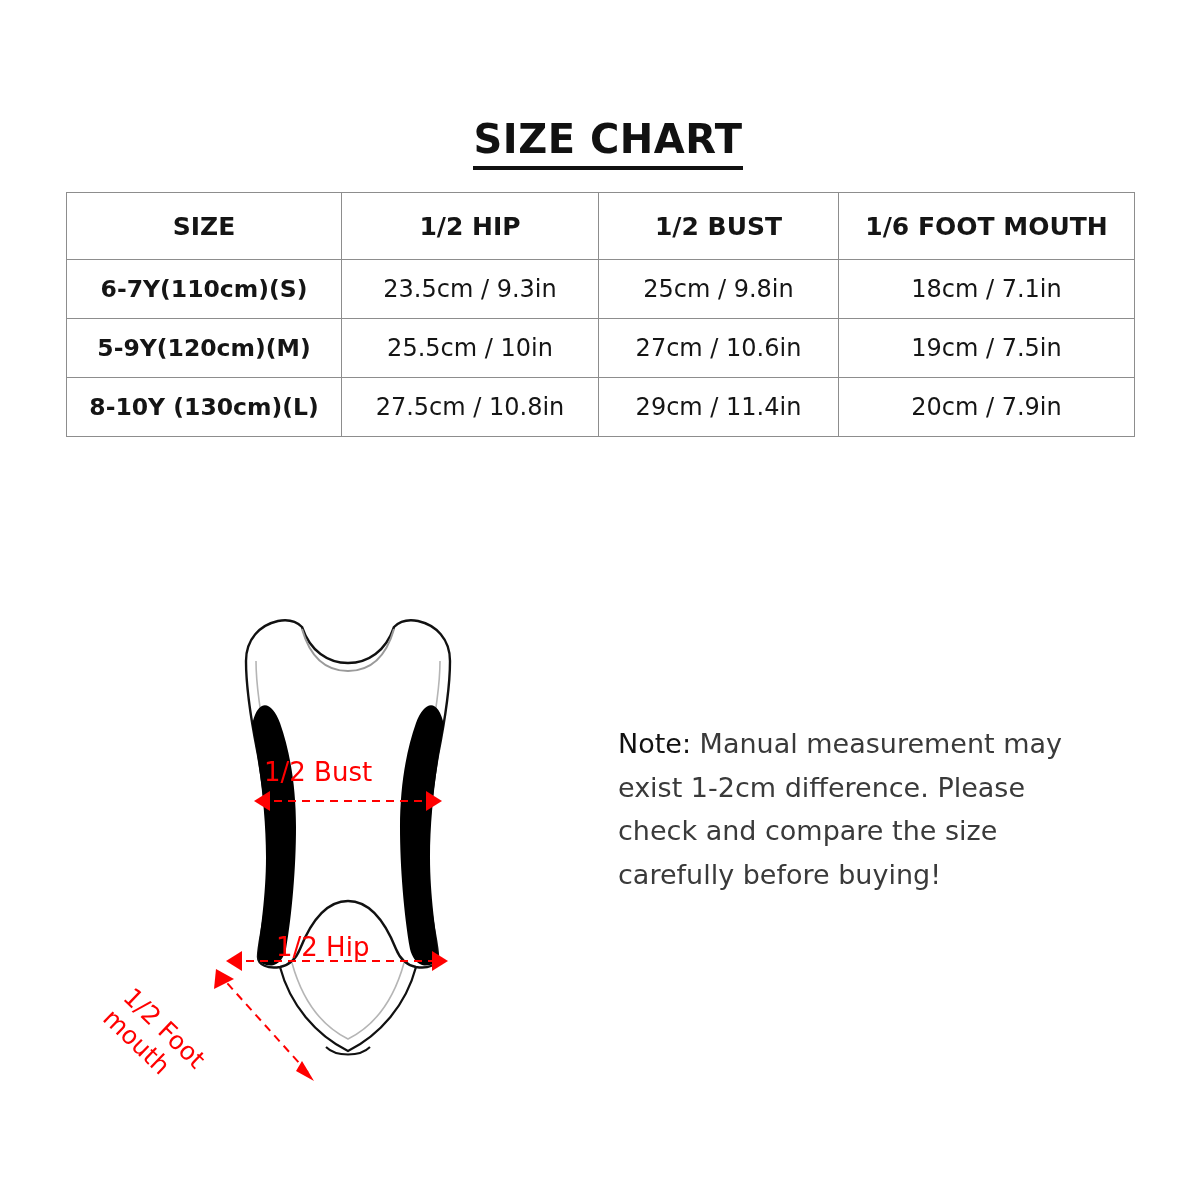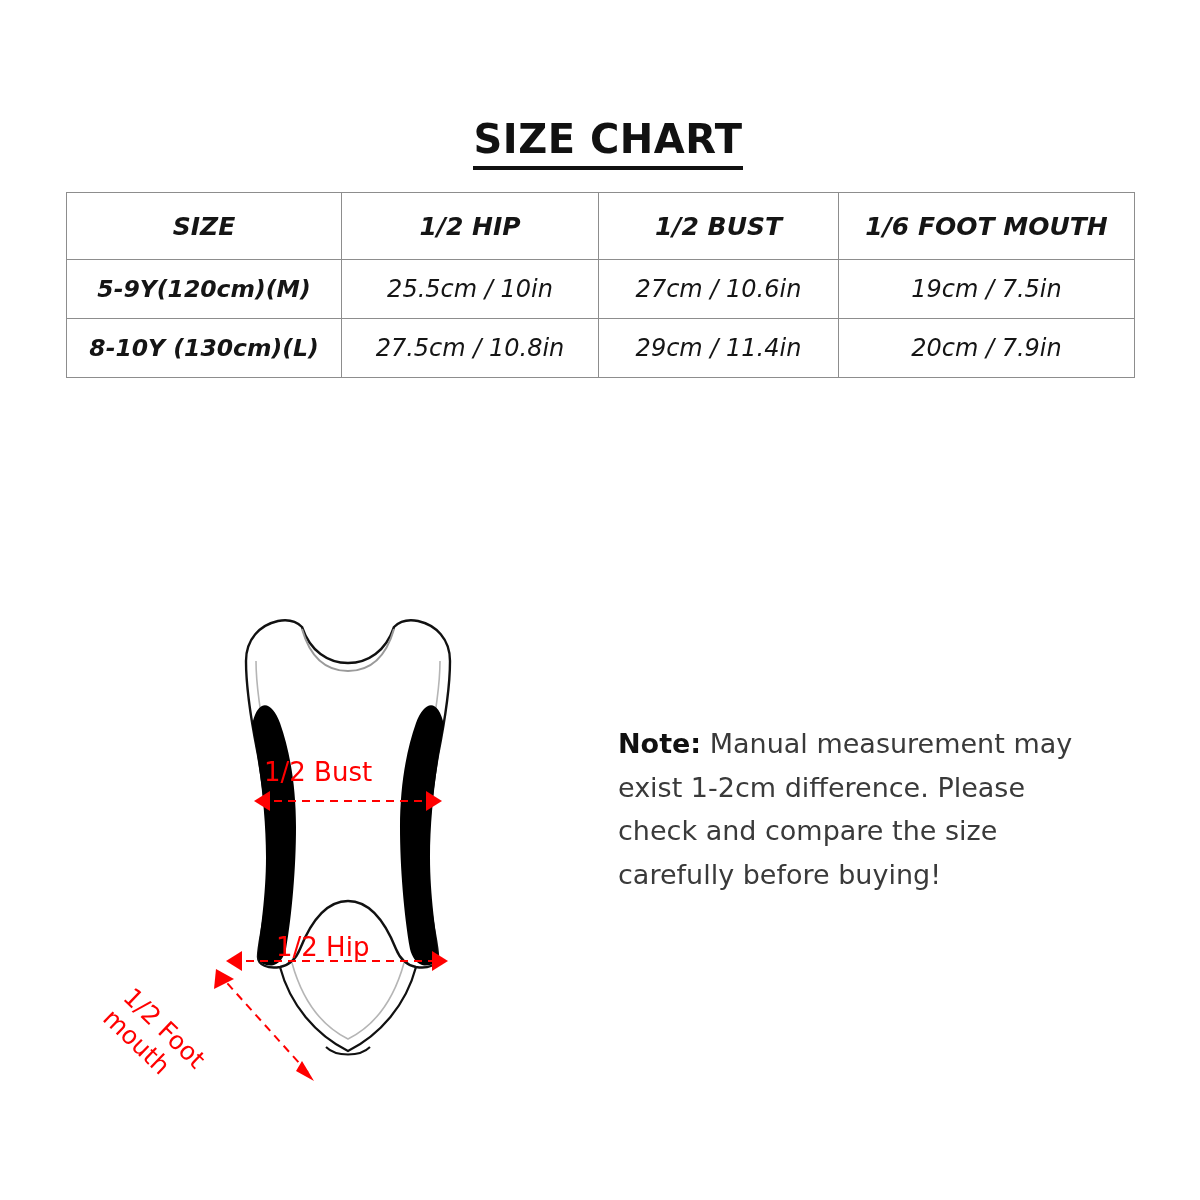--- a/index.html
+++ b/index.html
@@ -49,21 +49,20 @@
     table-layout: fixed;
   }
   table.size-table th,
   table.size-table td {
     border: 1px solid #8d8d8d;
     text-align: center;
     vertical-align: middle;
     height: 58px;
     padding: 0 16px;
     color: #151515;
-    font-style: italic;
   }
   table.size-table th {
     font-size: 25px;
     font-weight: bold;
     height: 66px;
   }
   table.size-table td {
     font-size: 24px;
     font-weight: normal;
   }
@@ -82,21 +81,21 @@
     top: 722px;
     left: 618px;
     width: 480px;
     font-size: 27px;
     line-height: 1.62;
     color: #3a3a3a;
     font-family: "DejaVu Sans", sans-serif;
   }
   .note b {
     color: #111111;
-    font-weight: bold;
+    font-weight: normal;
   }
 
   
   .diagram {
     position: absolute;
     top: 605px;
     left: 120px;
     width: 420px;
     height: 540px;
   }
@@ -146,20 +145,26 @@
     </colgroup>
     <thead>
       <tr>
         <th>SIZE</th>
         <th>1/2 HIP</th>
         <th>1/2 BUST</th>
         <th>1/6 FOOT MOUTH</th>
       </tr>
     </thead>
     <tbody>
+      <tr>
+        <td class="size-col">6-7Y(110cm)(S)</td>
+        <td>23.5cm / 9.3in</td>
+        <td>25cm / 9.8in</td>
+        <td>18cm / 7.1in</td>
+      </tr>
       <tr>
         <td class="size-col">5-9Y(120cm)(M)</td>
         <td>25.5cm / 10in</td>
         <td>27cm / 10.6in</td>
         <td>19cm / 7.5in</td>
       </tr>
       <tr>
         <td class="size-col">8-10Y (130cm)(L)</td>
         <td>27.5cm / 10.8in</td>
         <td>29cm / 11.4in</td>

